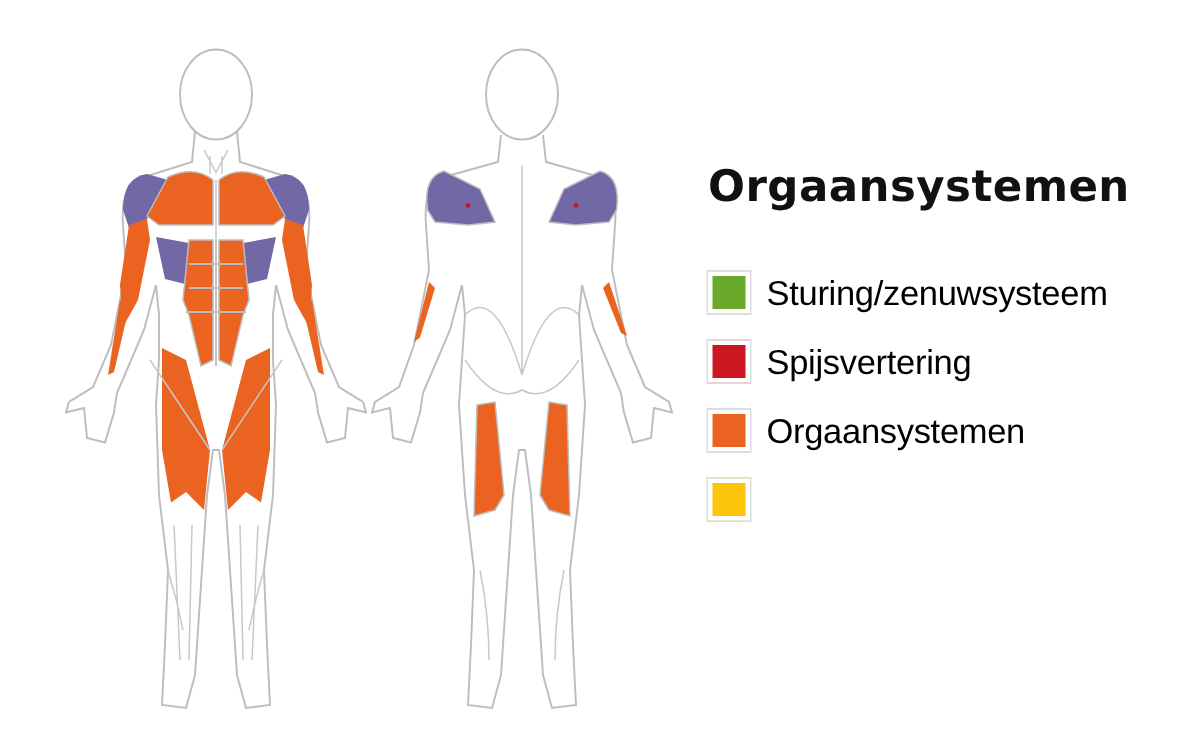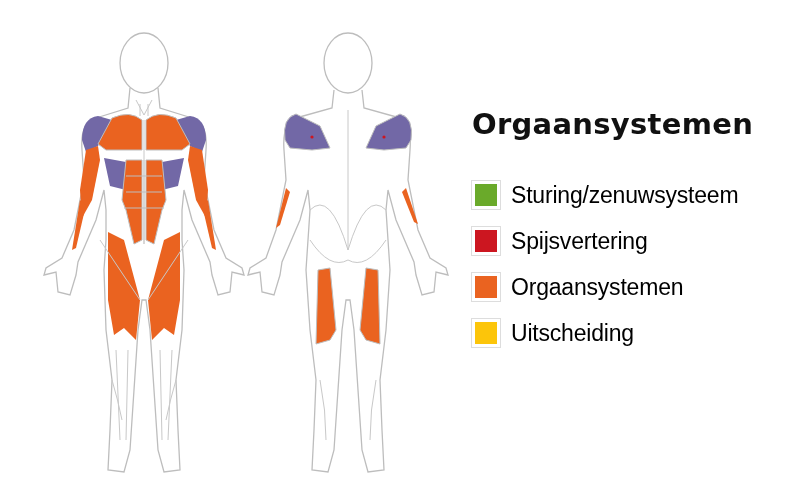--- a/index.html
+++ b/index.html
@@ -83,15 +83,14 @@
   <div class="legend-item">
     <span class="swatch" style="background:#cc1620"></span>
     <span class="legend-label">Spijsvertering</span>
   </div>
   <div class="legend-item">
     <span class="swatch" style="background:#ea6320"></span>
     <span class="legend-label">Orgaansystemen</span>
   </div>
   <div class="legend-item">
     <span class="swatch" style="background:#fcc50a"></span>
-    <span class="legend-label">Uitscheiding</span>
   </div>
 </div>
 
 </body></html>

